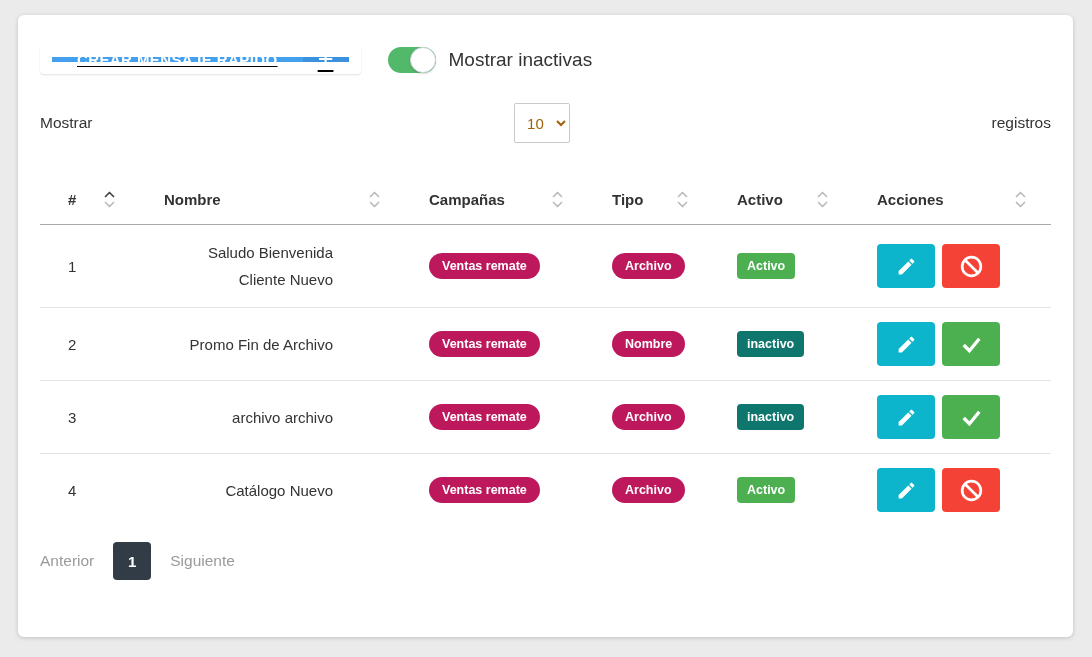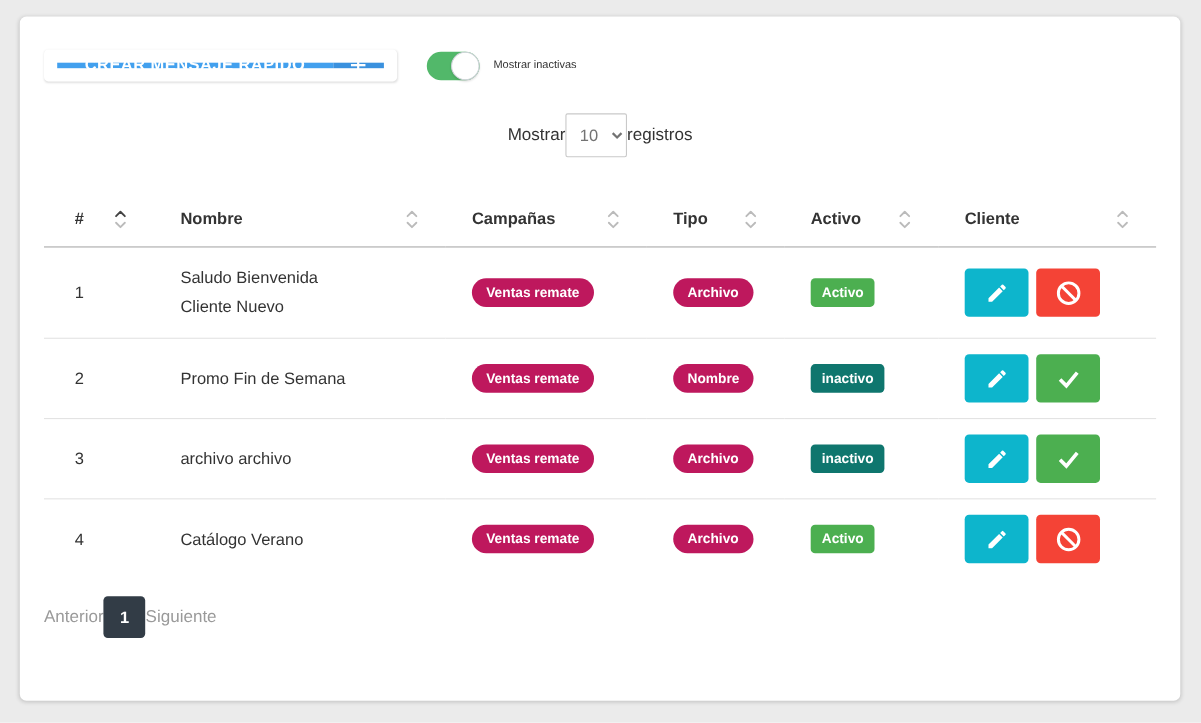--- a/index.html
+++ b/index.html
@@ -20,69 +20,70 @@
     padding: 30px 22px 0 22px;
   }
 
   
   .toolbar { display: flex; align-items: center; }
   .btn-create {
     display: flex; height: 29px; border-radius: 4px; overflow: hidden;
     cursor: pointer; padding: 12px; border: none; background: none;
     box-shadow: 0 1px 2px rgba(0,0,0,.12);
     font-family: "Liberation Sans", sans-serif;
+    text-decoration: underline;
   }
   .btn-create-main {
     background: #42a0ee; color: #fff; font-weight: 700; font-size: 15px;
     letter-spacing: .4px; padding: 0 25px; display: flex; align-items: center;
   }
   .btn-create-plus {
     background: #3a91de; width: 46px; color: #fff; font-size: 27px;
     font-weight: 300; display: flex; align-items: center; justify-content: center;
     line-height: 1;
   }
   .switch-wrap { display: flex; align-items: center; margin-left: 27px; gap: 13px; }
   .switch {
     width: 48px; height: 26px; background: #52b86a; border-radius: 13px;
     position: relative; cursor: pointer; flex: 0 0 auto;
   }
   .switch-knob {
     position: absolute; right: 0; top: 0; width: 26px; height: 26px;
     border-radius: 50%; background: #fff; border: 1px solid #cfd4d9;
     box-shadow: 0 1px 2px rgba(0,0,0,.15);
   }
-  .switch-label { font-size: 10px; color: #333; }
+  .switch-label { font-size: 19px; color: #333; }
 
   
   .length-row {
-    display: flex; justify-content: center; align-items: center;
+    display: flex; justify-content: space-between; align-items: center;
     margin-top: 29px; gap: 0; font-size: 15.5px; color: #333;
   }
   .length-select {
-    height: 40px; width: 56px; font-size: 15px; color: #737373;
+    height: 40px; width: 56px; font-size: 15px; color: #a16207;
     border: 1px solid #c9c9c9; border-radius: 2px; background: #fff;
     padding: 0 2px 0 8px; font-family: "Liberation Sans", sans-serif;
   }
 
   
   table.grid { width: 100%; border-collapse: collapse; margin-top: 35px; table-layout: fixed; }
   th {
     text-align: left; font-size: 15px; font-weight: 700; color: #333;
     padding: 12px 25px 15px 24px; border-bottom: 1px solid #a9a9a9;
     cursor: pointer;
   }
   th.first { padding-left: 28px; }
   .th-flex { display: flex; align-items: center; justify-content: space-between; }
   td {
     padding: 14px 10px 14px 24px; font-size: 15px; color: #333;
     vertical-align: middle; border-bottom: 1px solid #e3e3e3;
   }
   td.first { padding-left: 28px; }
   tr.last td { border-bottom: none; }
-  td.col-nombre { padding-right: 72px; line-height: 1.8; }
+  td.col-nombre { padding-right: 72px; line-height: 1.8; text-align: right; }
 
   .badge-pill {
     background: #be185d; color: #fff; font-size: 12.5px; font-weight: 700;
     padding: 6px 13px; border-radius: 20px; display: inline-block; white-space: nowrap;
   }
   .badge-state {
     color: #fff; font-size: 12.5px; font-weight: 700;
     padding: 6px 10px; border-radius: 4px; display: inline-block;
   }
   .state-active { background: #4caf50; }
@@ -100,21 +101,21 @@
 
   .sort-svg { flex: 0 0 auto; }
   .sort-svg polyline { stroke: #bbb; fill: none; stroke-width: 1.7; stroke-linecap: round; stroke-linejoin: round; }
   .sort-svg.up-active polyline.up { stroke: #444; }
 
   
   .footer-row {
     display: flex; justify-content: space-between; align-items: center;
     margin-top: 16px; font-size: 15.5px; color: #333;
   }
-  .pagination { display: flex; align-items: center; }
+  .pagination { display: flex; align-items: center; gap: 19px; }
   .page-link { color: #9a9a9a; cursor: default; }
   .page-current {
     width: 38px; height: 38px; background: #323c46; color: #fff;
     display: flex; align-items: center; justify-content: center;
     border-radius: 4px; font-weight: 600; font-size: 15px; cursor: pointer;
   }
 </style>
 </head>
 <body>
 
@@ -192,21 +193,21 @@
           <span class="th-flex">
             <span>Activo</span>
             <svg class="sort-svg" width="11" height="19" viewBox="0 0 11 19">
                 <polyline class="up" points="1.5,6.5 5.5,2.5 9.5,6.5"></polyline>
                 <polyline class="down" points="1.5,12.5 5.5,16.5 9.5,12.5"></polyline>
               </svg>
           </span>
         </th>
         <th>
           <span class="th-flex">
-            <span>Cliente</span>
+            <span>Acciones</span>
             <svg class="sort-svg" width="11" height="19" viewBox="0 0 11 19">
                 <polyline class="up" points="1.5,6.5 5.5,2.5 9.5,6.5"></polyline>
                 <polyline class="down" points="1.5,12.5 5.5,16.5 9.5,12.5"></polyline>
               </svg>
           </span>
         </th>
       </tr>
     </thead>
     <tbody>
 
@@ -228,21 +229,21 @@
                   <circle cx="12" cy="12" r="8.3"></circle>
                   <line x1="6.4" y1="6.4" x2="17.6" y2="17.6"></line>
                 </svg>
             </button>
           </div>
         </td>
       </tr>
 
       <tr>
         <td class="first">2</td>
-        <td class="col-nombre">Promo Fin de Semana</td>
+        <td class="col-nombre">Promo Fin de Archivo</td>
         <td><span class="badge-pill">Ventas remate</span></td>
         <td><span class="badge-pill">Nombre</span></td>
         <td><span class="badge-state state-inactive">inactivo</span></td>
         <td>
           <div class="actions-wrap">
             <button class="action-btn btn-edit">
               <svg width="21" height="21" viewBox="0 0 24 24" fill="#fff">
                   <path d="M3 17.25V21h3.75L17.8 9.94l-3.75-3.75L3 17.25zM20.7 7.04c.39-.39.39-1.02 0-1.41l-2.34-2.34a1 1 0 0 0-1.41 0l-1.83 1.83 3.75 3.75 1.83-1.83z"></path>
                 </svg>
             </button>
@@ -272,21 +273,21 @@
               <svg width="25" height="25" viewBox="0 0 24 24" fill="none" stroke="#fff" stroke-width="3.2">
                   <polyline points="4.5,12.5 10,18 19.5,6.5"></polyline>
                 </svg>
             </button>
           </div>
         </td>
       </tr>
 
       <tr class="last">
         <td class="first">4</td>
-        <td class="col-nombre">Catálogo Verano</td>
+        <td class="col-nombre">Catálogo Nuevo</td>
         <td><span class="badge-pill">Ventas remate</span></td>
         <td><span class="badge-pill">Archivo</span></td>
         <td><span class="badge-state state-active">Activo</span></td>
         <td>
           <div class="actions-wrap">
             <button class="action-btn btn-edit">
               <svg width="21" height="21" viewBox="0 0 24 24" fill="#fff">
                   <path d="M3 17.25V21h3.75L17.8 9.94l-3.75-3.75L3 17.25zM20.7 7.04c.39-.39.39-1.02 0-1.41l-2.34-2.34a1 1 0 0 0-1.41 0l-1.83 1.83 3.75 3.75 1.83-1.83z"></path>
                 </svg>
             </button>

